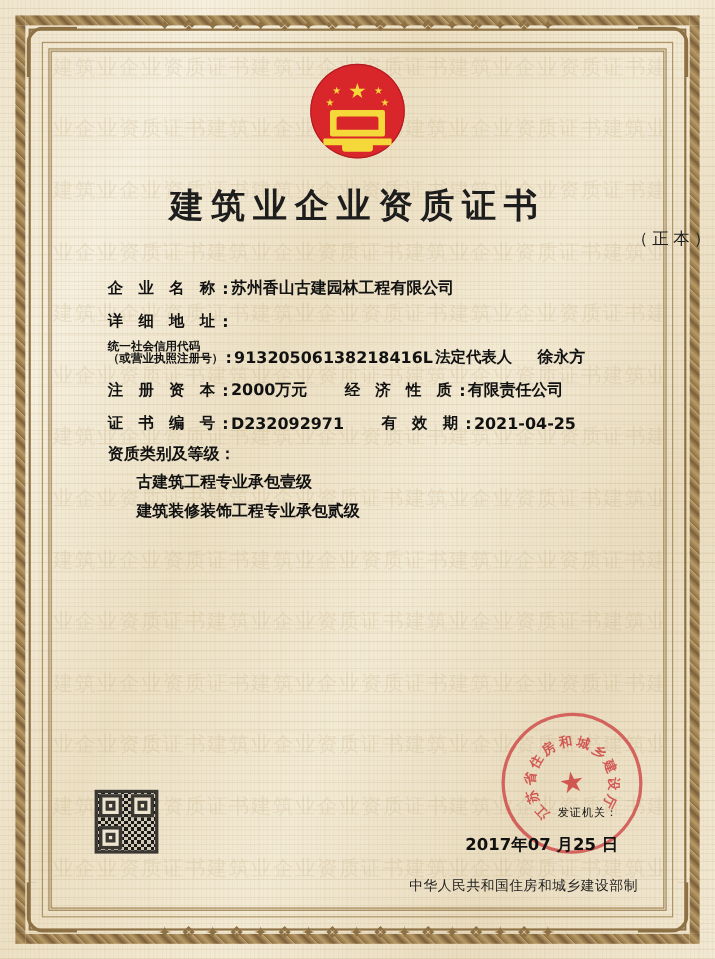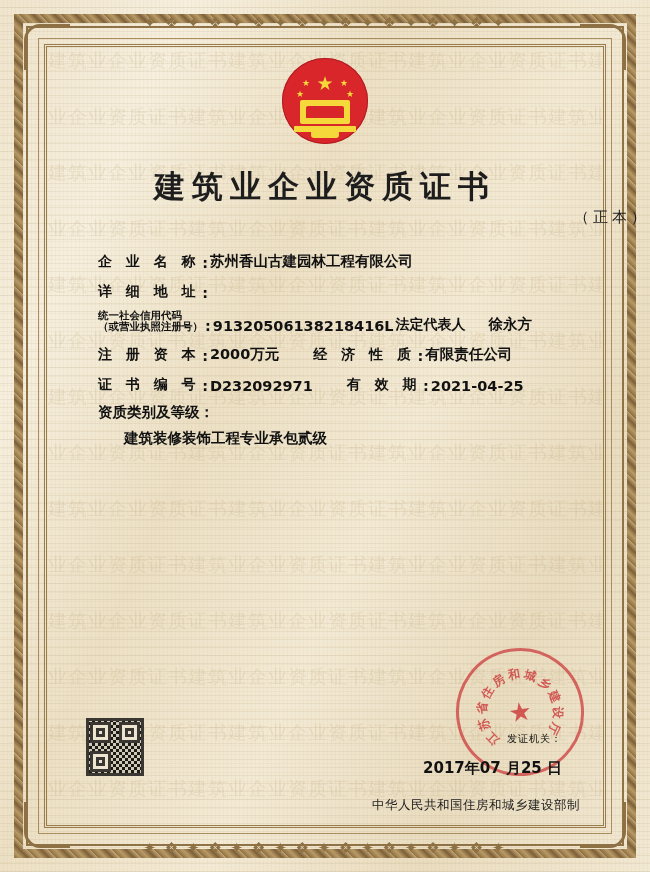--- a/index.html
+++ b/index.html
@@ -531,20 +531,21 @@
       <span class="lbl sp">证 书 编 号</span>
       <span class="colon">:</span>
       <span class="val">D232092971</span>
       <span class="gap-lg"></span>
       <span class="lbl sp">有 效 期</span>
       <span class="colon">:</span>
       <span class="val">2021-04-25</span>
     </div>
 
     <div class="qual-head">资质类别及等级：</div>
+    <div class="qual-item">古建筑工程专业承包壹级</div>
     <div class="qual-item">建筑装修装饰工程专业承包贰级</div>
   </div>
 
   <div class="qr">
     <div class="q-inner"></div>
     <div class="finder tl"></div>
     <div class="finder tr"></div>
     <div class="finder bl"></div>
   </div>
 

